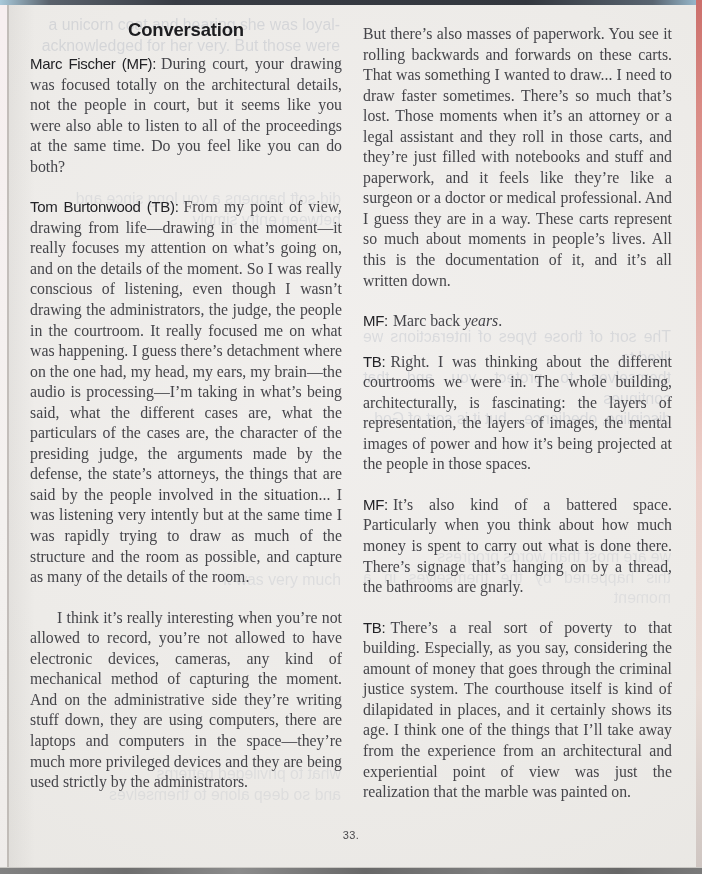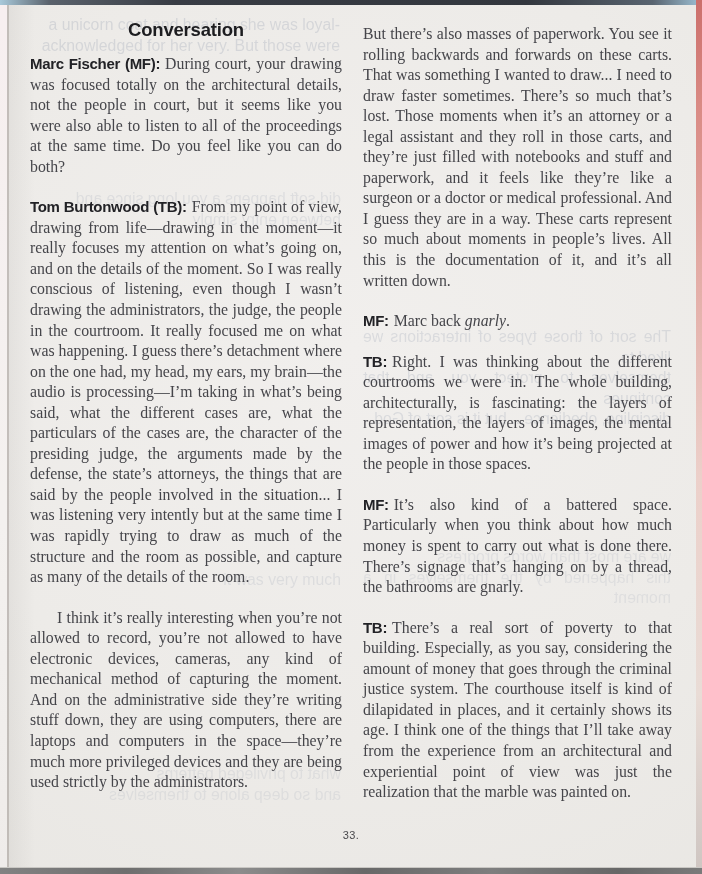--- a/index.html
+++ b/index.html
@@ -32,21 +32,21 @@
   .col{color:#45454a;font-size:15.8px;line-height:20.55px;text-align:justify;}
   .col.left{width:312px;}
   .col.right{width:309px;padding-top:11px;}
   .title{
     font-family:"Liberation Sans",sans-serif;font-weight:700;font-size:18.5px;
     letter-spacing:-.2px;color:#1d1d20;text-align:center;margin:6px 0 13px;line-height:22px;
   }
   .para{margin:0 0 20px;}
   .para.indent{text-indent:27px;}
   .speaker{
-    font-family:"Liberation Sans",sans-serif;font-weight:700;font-size:15px;
+    font-family:"Liberation Sans",sans-serif;font-weight:400;font-size:15px;
     letter-spacing:-.3px;color:#222226;margin-right:5px;
   }
   .it{font-style:italic;}
 
   
   .bleed{
     position:absolute;z-index:1;pointer-events:none;
     font-family:Liberation Sans, sans-serif;font-size:15.8px;line-height:20.5px;
     color:#76839b;filter:blur(.5px);text-align:justify;
   }
@@ -108,21 +108,21 @@
       <p class="para"><span class="speaker">Marc Fischer (MF):</span><span>During court, your drawing was focused totally on the architectural details, not the people in court, but it seems like you were also able to listen to all of the proceedings at the same time. Do you feel like you can do both?</span></p>
 
       <p class="para"><span class="speaker">Tom Burtonwood (TB):</span><span>From my point of view, drawing from life—drawing in the moment—it really focuses my attention on what’s going on, and on the details of the moment. So I was really conscious of listening, even though I wasn’t drawing the administrators, the judge, the people in the courtroom. It really focused me on what was happening. I guess there’s detachment where on the one had, my head, my ears, my brain—the audio is processing—I’m taking in what’s being said, what the different cases are, what the particulars of the cases are, the character of the presiding judge, the arguments made by the defense, the state’s attorneys, the things that are said by the people involved in the situation... I was listening very intently but at the same time I was rapidly trying to draw as much of the structure and the room as possible, and capture as many of the details of the room.</span></p>
 
       <p class="para indent"><span>I think it’s really interesting when you’re not allowed to record, you’re not allowed to have electronic devices, cameras, any kind of mechanical method of capturing the moment. And on the administrative side they’re writing stuff down, they are using computers, there are laptops and computers in the space—they’re much more privileged devices and they are being used strictly by the administrators.</span></p>
     </div>
 
     <div class="col right">
       <p class="para"><span>But there’s also masses of paperwork. You see it rolling backwards and forwards on these carts. That was something I wanted to draw... I need to draw faster sometimes. There’s so much that’s lost. Those moments when it’s an attorney or a legal assistant and they roll in those carts, and they’re just filled with notebooks and stuff and paperwork, and it feels like they’re like a surgeon or a doctor or medical professional. And I guess they are in a way. These carts represent so much about moments in people’s lives. All this is the documentation of it, and it’s all written down.</span></p>
 
-      <p class="para"><span class="speaker">MF:</span><span>Marc back </span><span class="it">gnarly</span><span>.</span></p>
+      <p class="para"><span class="speaker">MF:</span><span>Marc back </span><span class="it">years</span><span>.</span></p>
 
       <p class="para"><span class="speaker">TB:</span><span>Right. I was thinking about the different courtrooms we were in. The whole building, architecturally, is fascinating: the layers of representation, the layers of images, the mental images of power and how it’s being projected at the people in those spaces.</span></p>
 
       <p class="para"><span class="speaker">MF:</span><span>It’s also kind of a battered space. Particularly when you think about how much money is spent to carry out what is done there. There’s signage that’s hanging on by a thread, the bathrooms are gnarly.</span></p>
 
       <p class="para"><span class="speaker">TB:</span><span>There’s a real sort of poverty to that building. Especially, as you say, considering the amount of money that goes through the criminal justice system. The courthouse itself is kind of dilapidated in places, and it certainly shows its age. I think one of the things that I’ll take away from the experience from an architectural and experiential point of view was just the realization that the marble was painted on.</span></p>
     </div>
 
   </div>
 

